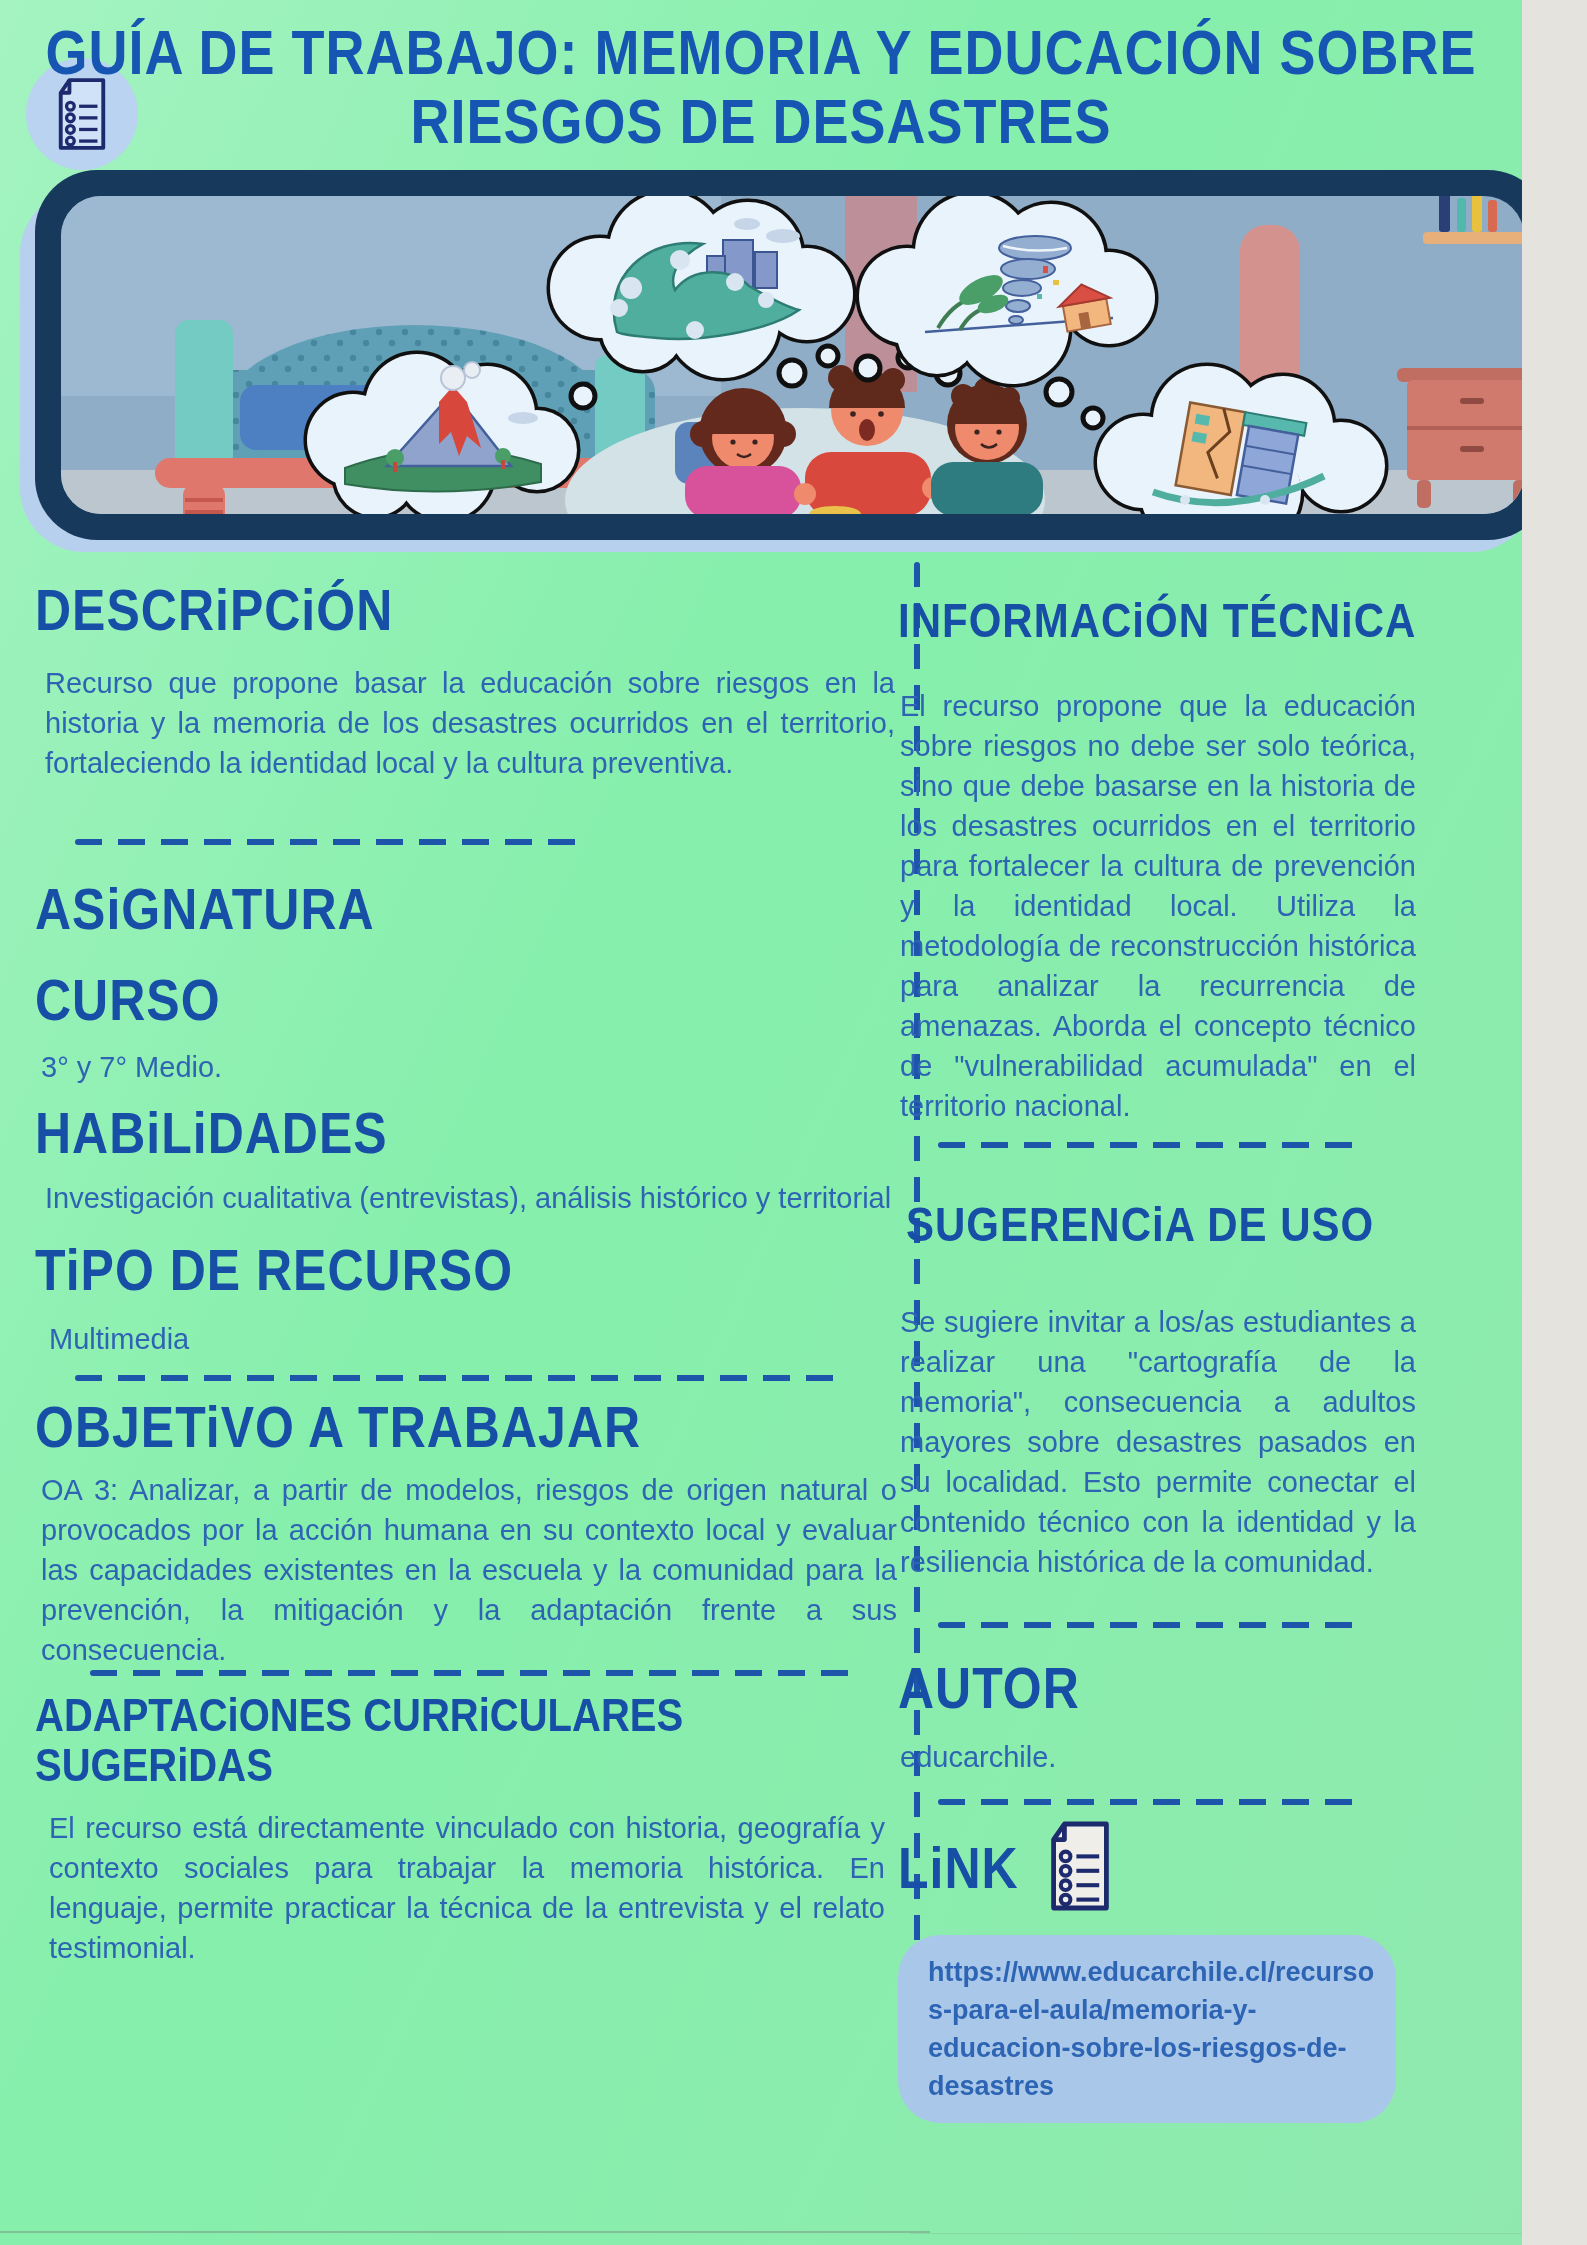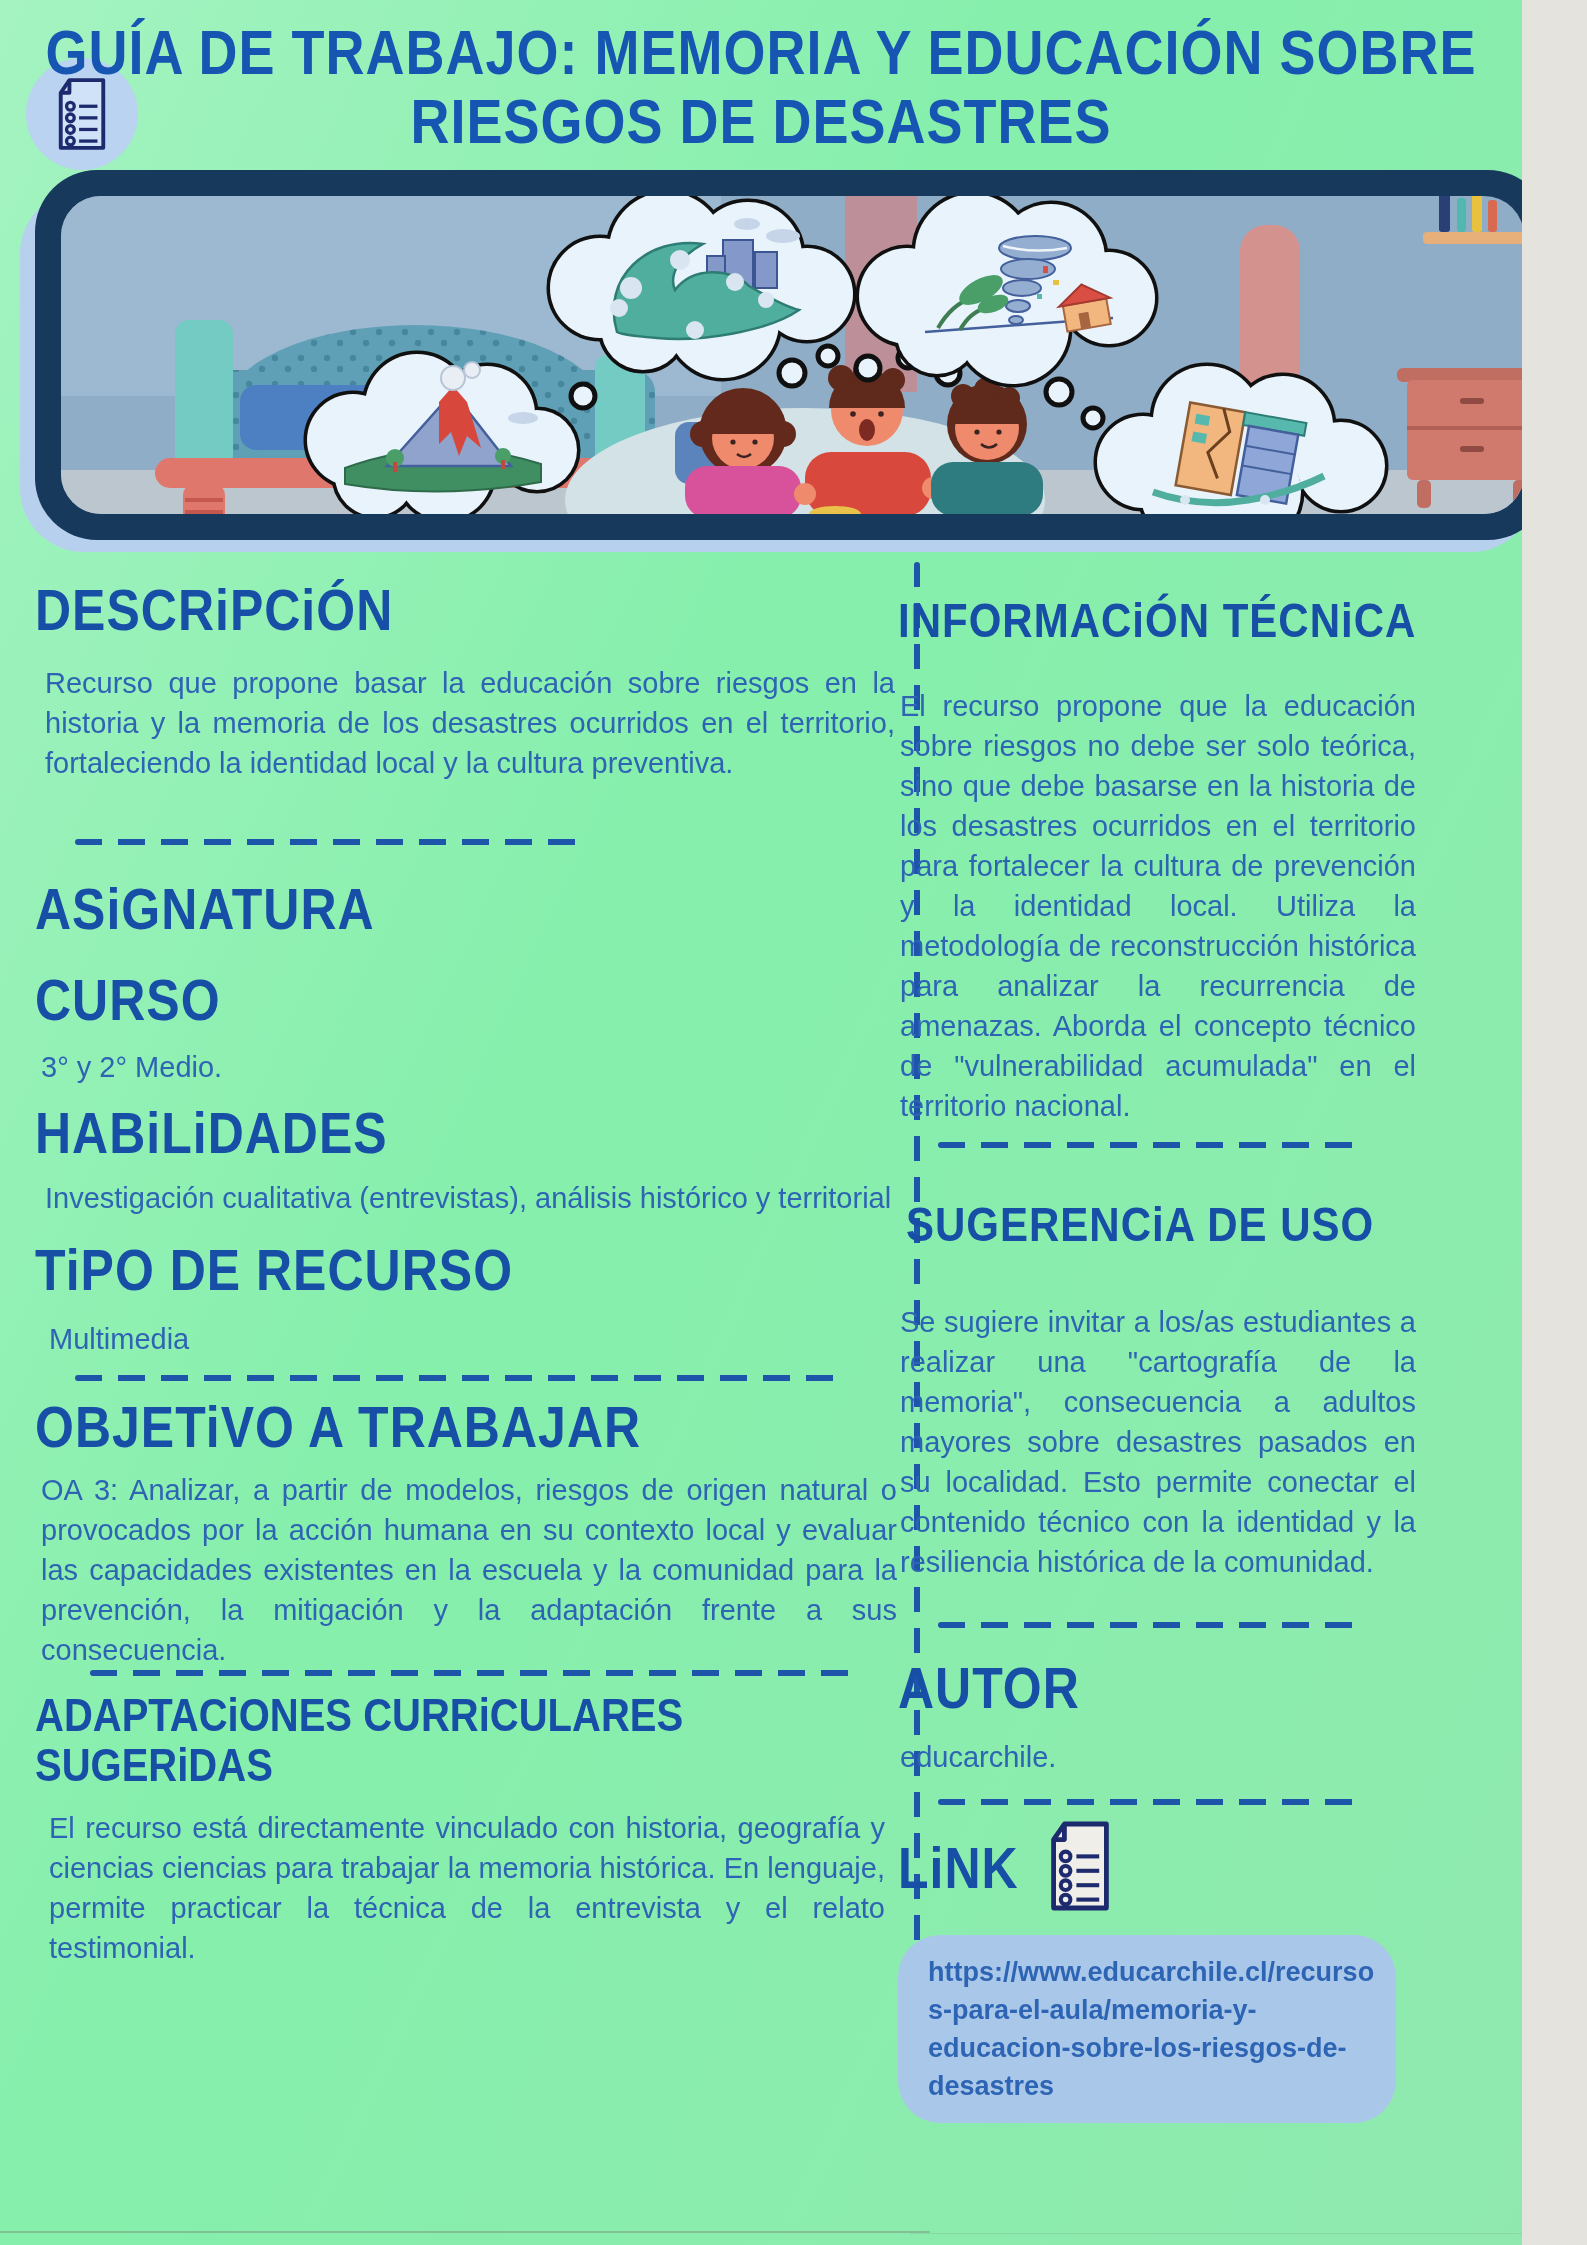--- a/index.html
+++ b/index.html
@@ -306,35 +306,35 @@
   <div class="vdash"></div>
 
   <div class="col-left">
     <h2 class="h" style="margin-top:26px">DESCRiPCiÓN</h2>
     <p class="body" style="margin:22px 0 0 10px;width:850px">Recurso que propone basar la educación sobre riesgos en la historia y la memoria de los desastres ocurridos en el territorio, fortaleciendo la identidad local y la cultura preventiva.</p>
     <div class="hr" style="margin:56px 0 0 40px;width:510px"></div>
 
     <h2 class="h" style="margin-top:40px">ASiGNATURA</h2>
 
     <h2 class="h" style="margin-top:36px">CURSO</h2>
-    <p class="body nojust" style="margin:16px 0 0 6px">3° y 2° Medio.</p>
+    <p class="body nojust" style="margin:16px 0 0 6px">3° y 7° Medio.</p>
 
     <h2 class="h" style="margin-top:22px">HABiLiDADES</h2>
     <p class="body nojust" style="margin:14px 0 0 10px;width:850px">Investigación cualitativa (entrevistas), análisis histórico y territorial</p>
 
     <h2 class="h" style="margin-top:28px">TiPO DE RECURSO</h2>
     <p class="body nojust" style="margin:18px 0 0 14px">Multimedia</p>
     <div class="hr" style="margin:16px 0 0 40px;width:770px"></div>
 
     <h2 class="h" style="margin-top:22px">OBJETiVO A TRABAJAR</h2>
     <p class="body" style="margin:12px 0 0 6px;width:856px">OA 3: Analizar, a partir de modelos, riesgos de origen natural o provocados por la acción humana en su contexto local y evaluar las capacidades existentes en la escuela y la comunidad para la prevención, la mitigación y la adaptación frente a sus consecuencia.</p>
     <div class="hr" style="margin:0 0 0 55px;width:760px"></div>
 
     <h2 class="h h-sm" style="margin-top:24px">ADAPTACiONES CURRiCULARES SUGERiDAS</h2>
-    <p class="body" style="margin:20px 0 0 14px;width:836px">El recurso está directamente vinculado con historia, geografía y ciencias ciencias para trabajar la memoria histórica. En lenguaje, permite practicar la técnica de la entrevista y el relato testimonial.</p>
+    <p class="body" style="margin:20px 0 0 14px;width:836px">El recurso está directamente vinculado con historia, geografía y contexto sociales para trabajar la memoria histórica. En lenguaje, permite practicar la técnica de la entrevista y el relato testimonial.</p>
   </div>
 
   <div class="col-right">
     <h2 class="h h-r" style="margin-top:40px">INFORMACiÓN TÉCNiCA</h2>
     <p class="body" style="margin:40px 0 0 2px;width:516px">El recurso propone que la educación sobre riesgos no debe ser solo teórica, sino que debe basarse en la historia de los desastres ocurridos en el territorio para fortalecer la cultura de prevención y la identidad local. Utiliza la metodología de reconstrucción histórica para analizar la recurrencia de amenazas. Aborda el concepto técnico de "vulnerabilidad acumulada" en el territorio nacional.</p>
     <div class="hr" style="margin:16px 0 0 40px;width:426px"></div>
 
     <h2 class="h h-r" style="margin:56px 0 0 8px">SUGERENCiA DE USO</h2>
     <p class="body" style="margin:52px 0 0 2px;width:516px">Se sugiere invitar a los/as estudiantes a realizar una "cartografía de la memoria", consecuencia a adultos mayores sobre desastres pasados en su localidad. Esto permite conectar el contenido técnico con la identidad y la resiliencia histórica de la comunidad.</p>
     <div class="hr" style="margin:40px 0 0 40px;width:426px"></div>

